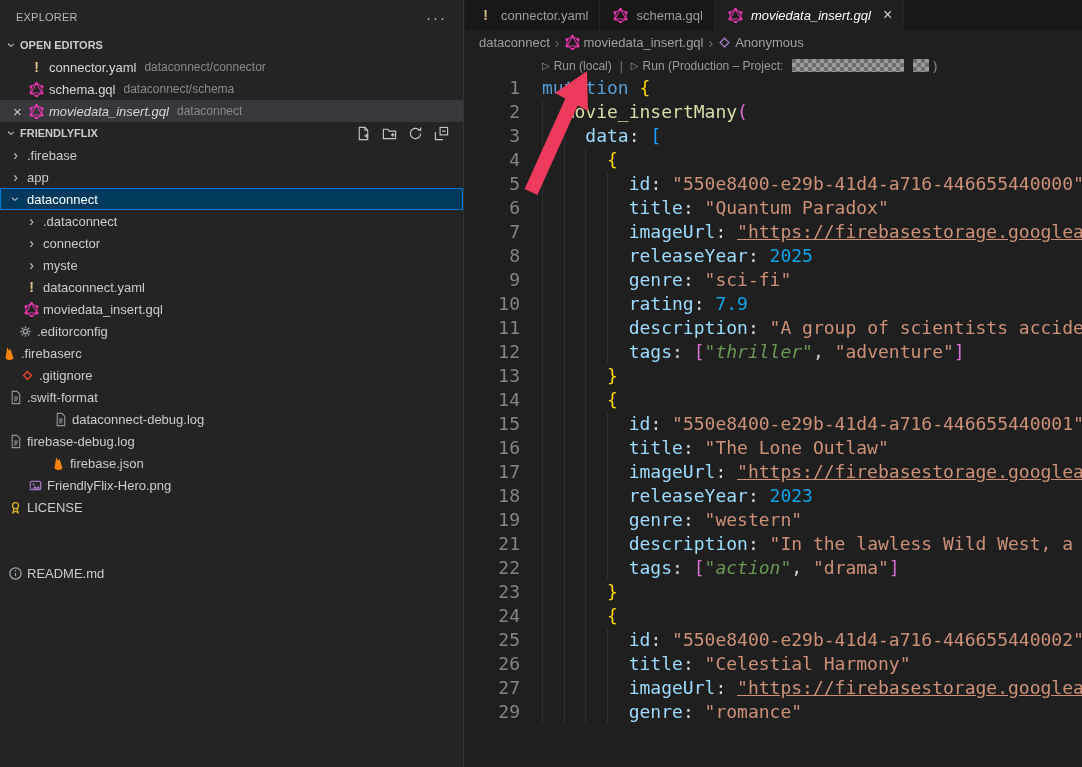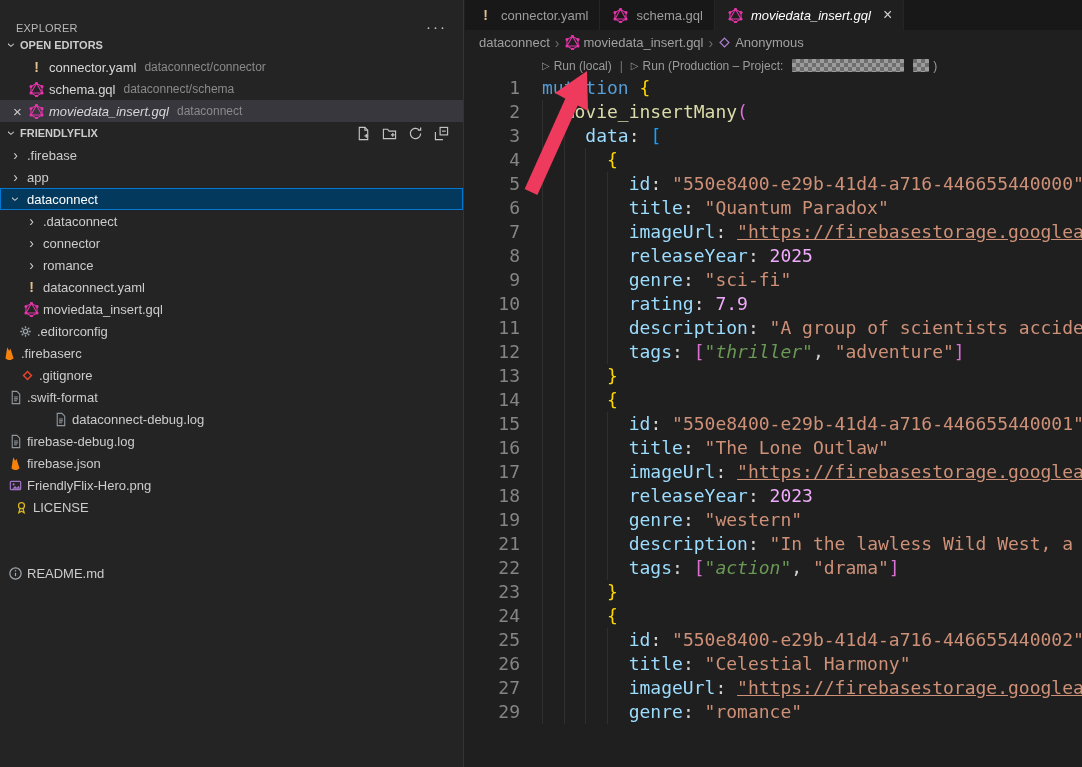--- a/index.html
+++ b/index.html
@@ -1,21 +1,21 @@
 <!DOCTYPE html>
 <html><head>
 <meta charset="utf-8">
 <style>
   *{margin:0;padding:0;box-sizing:border-box;}
   html,body{width:1082px;height:767px;overflow:hidden;}
   body{background:#1f1f1f;font-family:"Liberation Sans",sans-serif;color:#ccc;position:relative;}
 
   
   .sidebar{position:absolute;left:0;top:0;width:464px;height:767px;background:#242424;border-right:1px solid #333;z-index:1;}
-  .sidebar-header{height:34px;display:flex;align-items:flex-end;justify-content:space-between;padding:0 16px 0 16px;font-size:11px;color:#b8b8b8;letter-spacing:.02em;}
+  .sidebar-header{height:34px;display:flex;align-items:center;justify-content:space-between;padding:0 16px 0 16px;font-size:11px;color:#b8b8b8;letter-spacing:.02em;}
   .more{color:#c5c5c5;font-size:15px;letter-spacing:2px;cursor:pointer;line-height:1;}
   .section-title{height:22px;display:flex;align-items:center;font-size:11px;font-weight:700;color:#cccccc;padding-left:4px;}
   .twistie{display:inline-block;width:16px;text-align:center;color:#cccccc;font-size:14px;font-weight:400;flex:none;}
   .twistie.expanded{transform:rotate(90deg);}
   .actions{margin-left:auto;display:flex;gap:11px;margin-right:14px;align-items:center;}
   .actions span{display:inline-flex;cursor:pointer;}
 
   .oe-row{height:22px;display:flex;align-items:center;font-size:13px;padding-left:8px;white-space:nowrap;overflow:hidden;}
   .oe-row.active{background:#37373d;}
   .oe-close{width:19px;text-align:center;color:#cccccc;font-size:15px;flex:none;cursor:pointer;}
@@ -56,21 +56,21 @@
   .code{font-family:"DejaVu Sans Mono",monospace;font-size:18px;line-height:24px;}
   .code-line{display:flex;height:24px;white-space:pre;}
   .gutter{width:55px;text-align:right;color:#858585;flex:none;}
   .content{margin-left:22px;flex:none;white-space:pre;color:#d4d4d4;}
   .indent{display:inline-block;width:2ch;box-shadow:inset 1px 0 0 #2f2f2f;}
 
   .tk-kw{color:#569cd6;}
   .tk-fn{color:#dcdcaa;}
   .tk-prop{color:#9cdcfe;}
   .tk-str{color:#ce9178;}
-  .tk-num{color:#f0abfc;}
+  .tk-num{color:#0ea5e9;}
   .tk-tag{color:#6a9955;font-style:italic;}
   .tk-link{color:#ce9178;text-decoration:underline;}
   .tk-pl{color:#d4d4d4;}
   .tk-b0{color:#ffd700;}
   .tk-b1{color:#da70d6;}
   .tk-b2{color:#179fff;}
 
   .arrow-overlay{position:absolute;left:0;top:0;width:1082px;height:767px;pointer-events:none;z-index:50;}
 </style>
 </head>
@@ -192,21 +192,21 @@
           <div class="tree-row" style="padding-left: 22px;">
             <span class="slot twistie">›</span>
             <span class="tree-name">.dataconnect</span>
           </div>
           <div class="tree-row" style="padding-left: 22px;">
             <span class="slot twistie">›</span>
             <span class="tree-name">connector</span>
           </div>
           <div class="tree-row" style="padding-left: 22px;">
             <span class="slot twistie">›</span>
-            <span class="tree-name">romance</span>
+            <span class="tree-name">myste</span>
           </div>
           <div class="tree-row" style="padding-left: 22px;">
             <span class="slot">
               <span class="ic-warn" style="color:#e2c08d">!</span>
             </span>
             <span class="tree-name">dataconnect.yaml</span>
           </div>
           <div class="tree-row" style="padding-left: 22px;">
             <span class="slot">
               <svg class="ic" viewBox="0 0 100 100">
@@ -273,39 +273,39 @@
           </div>
           <div class="tree-row" style="padding-left: 6px;">
             <span class="slot">
               <svg class="ic" viewBox="0 0 16 16" fill="none" stroke="#8f969c" stroke-width="1.2">
                 <path d="M4.5 1.5h5l3 3v10h-8z"></path>
                 <path d="M6.5 7.5h4M6.5 9.5h4M6.5 11.5h3"></path>
               </svg>
             </span>
             <span class="tree-name">firebase-debug.log</span>
           </div>
-          <div class="tree-row" style="padding-left: 6px;">
+          <div class="tree-row" style="padding-left: 6px; margin-left: 43px;">
             <span class="slot">
               <svg class="ic" viewBox="0 0 16 16">
                 <path fill="#f5820d" d="M3.7 13.1 5.6 1.4l2 3.7L9 2.9l3.3 10.2c-1 1.2-2.6 1.9-4.3 1.9-1.7 0-3.3-.7-4.3-1.9z"></path>
               </svg>
             </span>
             <span class="tree-name">firebase.json</span>
           </div>
-          <div class="tree-row" style="padding-left: 6px;">
+          <div class="tree-row" style="padding-left: 6px; margin-left: 20px;">
             <span class="slot">
               <svg class="ic" viewBox="0 0 16 16">
                 <rect x="2.5" y="3.5" width="11" height="9" rx="1" fill="none" stroke="#a074c4" stroke-width="1.3"></rect>
                 <circle cx="6" cy="6.8" r="1.1" fill="#a074c4"></circle>
                 <path d="M4.5 11.5 7.5 8.5l2 2 1.8-2.2 1.7 3.2z" fill="#a074c4"></path>
               </svg>
             </span>
             <span class="tree-name">FriendlyFlix-Hero.png</span>
           </div>
-          <div class="tree-row" style="padding-left: 12px;">
+          <div class="tree-row" style="padding-left: 6px;">
             <span class="slot">
               <svg class="ic" viewBox="0 0 16 16" fill="none" stroke="#d5b421" stroke-width="1.4">
                 <circle cx="8" cy="6" r="3.2"></circle>
                 <path d="M6.5 8.7 5.2 13.5l2.8-1.5 2.8 1.5L9.5 8.7"></path>
               </svg>
             </span>
             <span class="tree-name">LICENSE</span>
           </div>
           <div class="tree-row" style="padding-left: 6px; margin-top: 44px;">
             <span class="slot">

